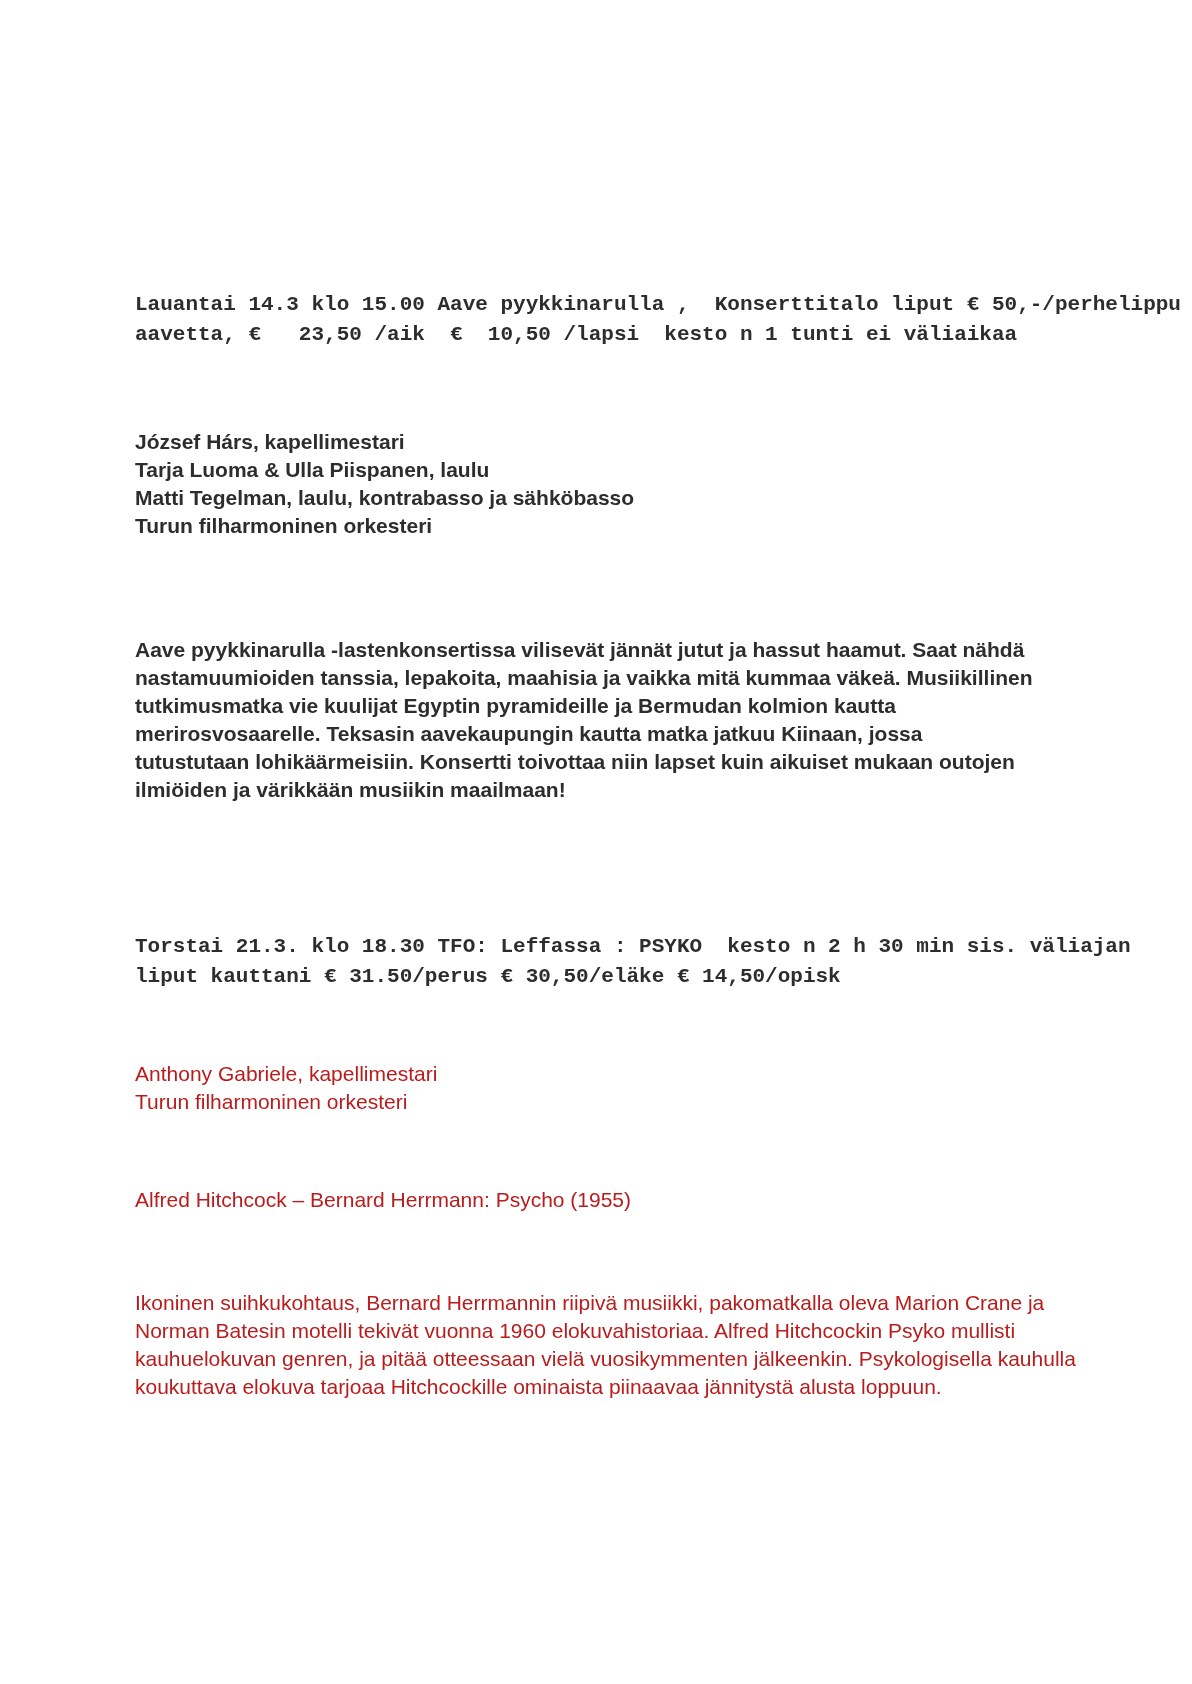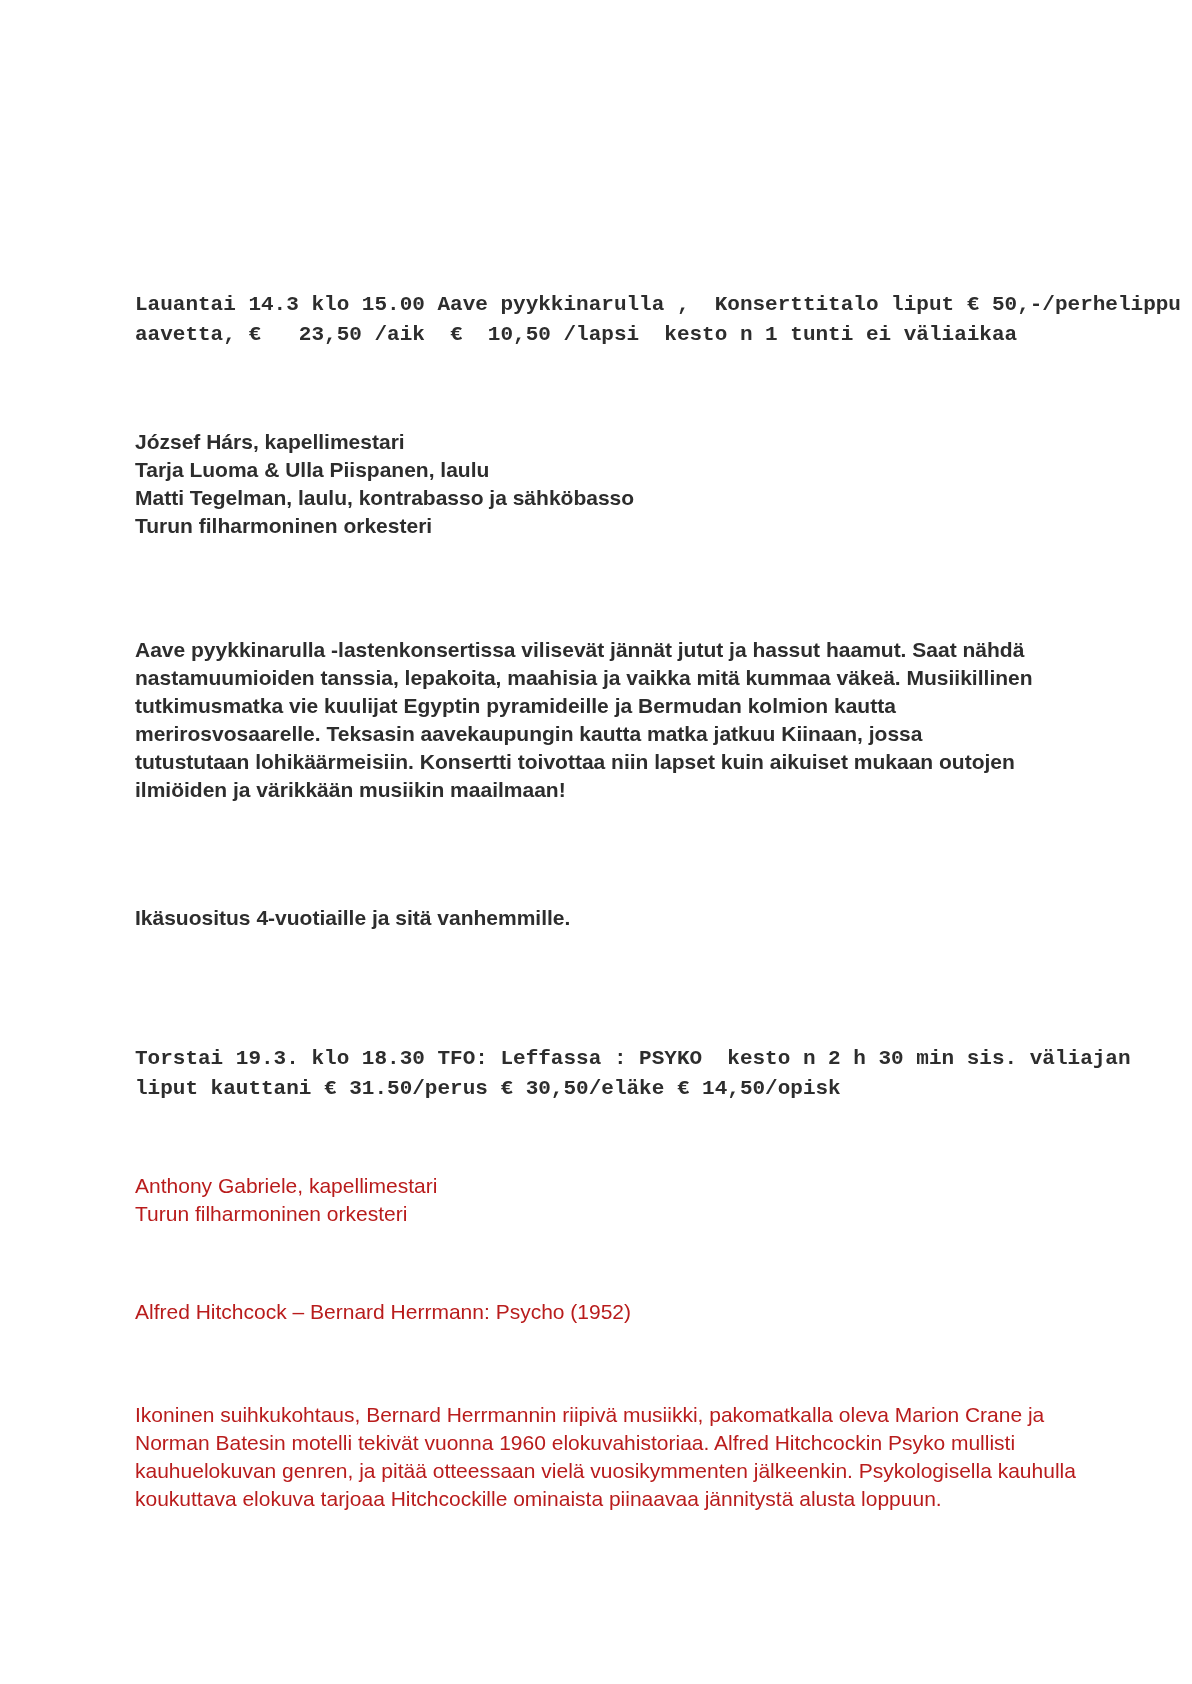--- a/index.html
+++ b/index.html
@@ -45,27 +45,26 @@
     <p class="para bold mb26">József Hárs, kapellimestari
 Tarja Luoma &amp; Ulla Piispanen, laulu
 Matti Tegelman, laulu, kontrabasso ja sähköbasso
 Turun filharmoninen orkesteri</p>
     <p class="para bold mb30">Aave pyykkinarulla -lastenkonsertissa vilisevät jännät jutut ja hassut haamut. Saat nähdä
 nastamuumioiden tanssia, lepakoita, maahisia ja vaikka mitä kummaa väkeä. Musiikillinen
 tutkimusmatka vie kuulijat Egyptin pyramideille ja Bermudan kolmion kautta
 merirosvosaarelle. Teksasin aavekaupungin kautta matka jatkuu Kiinaan, jossa
 tutustutaan lohikäärmeisiin. Konsertti toivottaa niin lapset kuin aikuiset mukaan outojen
 ilmiöiden ja värikkään musiikin maailmaan!</p>
-    <p class="para bold mb28">Ikäsuositus 4-vuotiaille ja sitä vanhemmille.</p>
 
-    <p class="para bold heading mb12">Torstai 19.3. klo 18.30 TFO: Leffassa : PSYKO  kesto n 2 h 30 min sis. väliajan
+    <p class="para bold heading mb12">Torstai 21.3. klo 18.30 TFO: Leffassa : PSYKO  kesto n 2 h 30 min sis. väliajan
 liput kauttani € 31.50/perus € 30,50/eläke € 14,50/opisk</p>
     <p class="para regular mb14">Anthony Gabriele, kapellimestari
 Turun filharmoninen orkesteri</p>
-    <p class="para regular mb19">Alfred Hitchcock – Bernard Herrmann: Psycho (1952)</p>
+    <p class="para regular mb19">Alfred Hitchcock – Bernard Herrmann: Psycho (1955)</p>
     <p class="para regular mb11">Ikoninen suihkukohtaus, Bernard Herrmannin riipivä musiikki, pakomatkalla oleva Marion Crane ja
 Norman Batesin motelli tekivät vuonna 1960 elokuvahistoriaa. Alfred Hitchcockin Psyko mullisti
 kauhuelokuvan genren, ja pitää otteessaan vielä vuosikymmenten jälkeenkin. Psykologisella kauhulla
 koukuttava elokuva tarjoaa Hitchcockille ominaista piinaavaa jännitystä alusta loppuun.</p>
     
     
     
     
     
     

